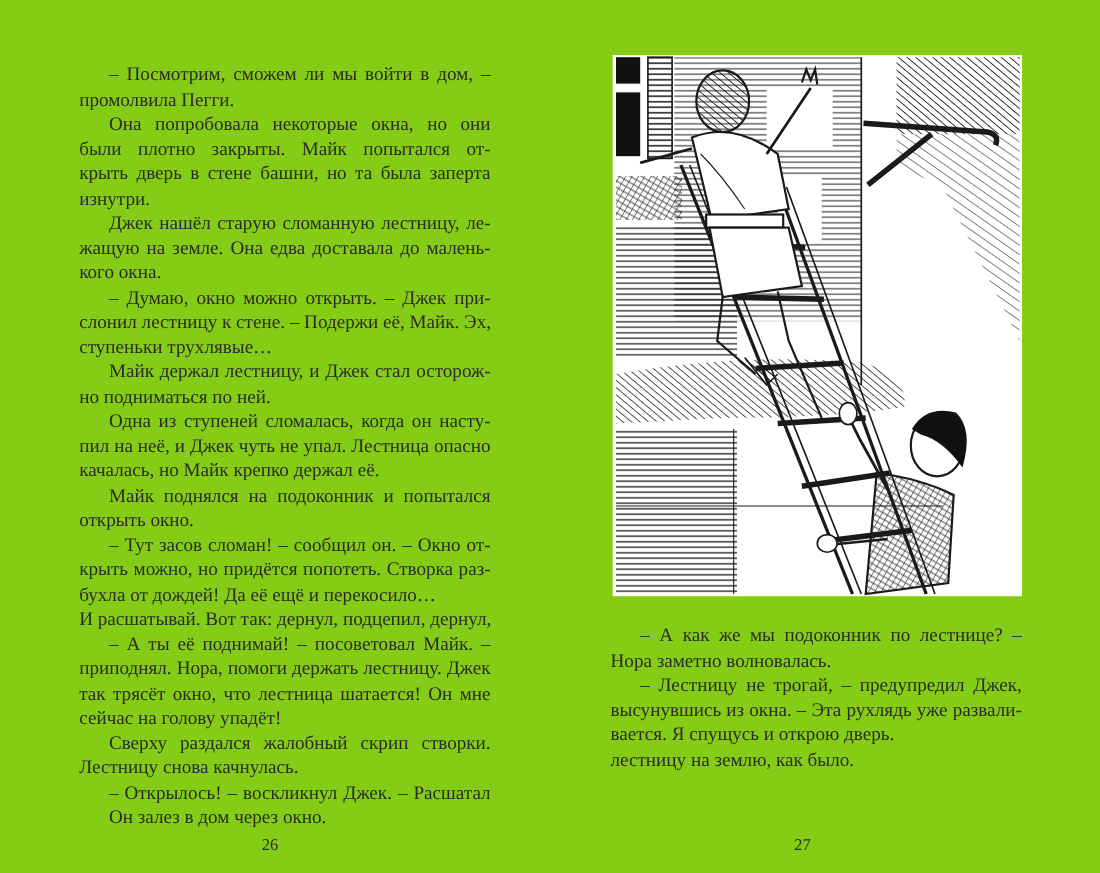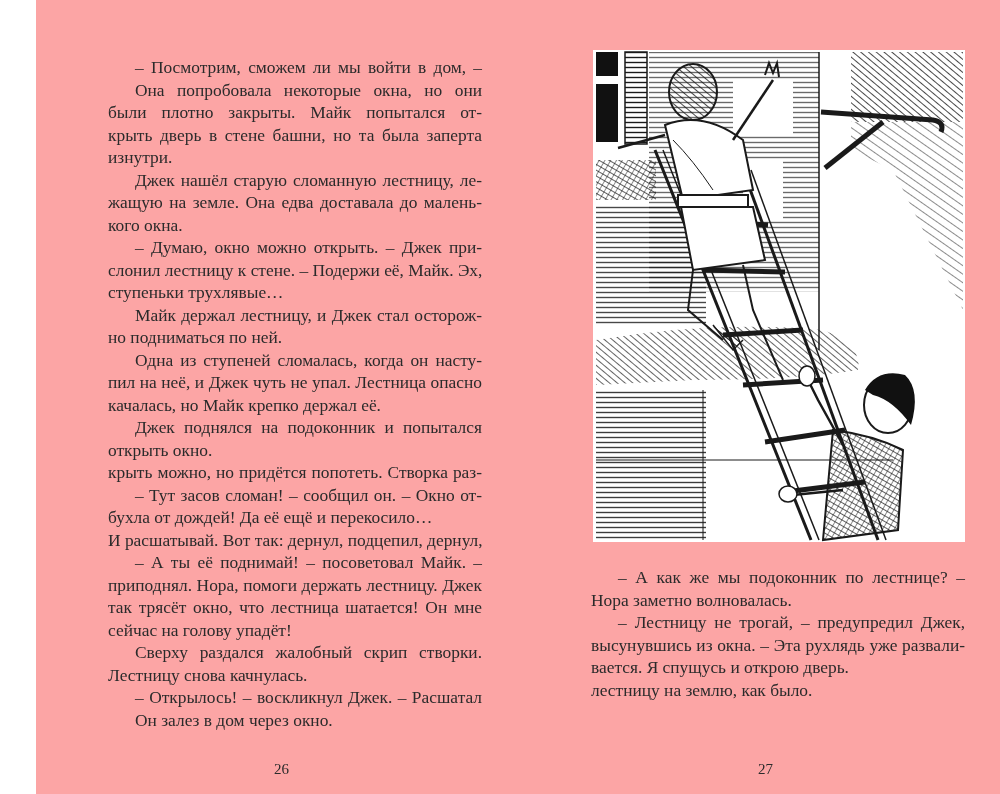--- a/index.html
+++ b/index.html
@@ -11,22 +11,21 @@
       width: 1000px;
       height: 794px;
       position: relative;
       overflow: hidden;
       font-family: "DejaVu Serif", "Liberation Serif", serif;
       color: #2a2a2a;
     }
     .spread {
       position: absolute;
       inset: 0;
-      background: #fca5a5;
-      margin-left: 36px;
+      background: #84cc16;
     }
     .page {
       position: absolute;
       top: 0;
       height: 794px;
     }
     .page-left { left: 0; width: 500px; }
     .page-right { left: 500px; width: 500px; }
 
     .text-block {
@@ -89,39 +88,40 @@
     }
   </style>
 </head>
 <body>
 
 <div class="spread">
 
   <div class="page page-left">
     <div class="text-block left-text">
       <span class="line indent">– Посмотрим, сможем ли мы войти в дом, –</span>
+      <span class="line last">промолвила Пегги.</span>
       <span class="line indent">Она попробовала некоторые окна, но они</span>
       <span class="line">были плотно закрыты. Майк попытался от-</span>
       <span class="line">крыть дверь в стене башни, но та была заперта</span>
       <span class="line last">изнутри.</span>
       <span class="line indent">Джек нашёл старую сломанную лестницу, ле-</span>
       <span class="line">жащую на земле. Она едва доставала до малень-</span>
       <span class="line last">кого окна.</span>
       <span class="line indent">– Думаю, окно можно открыть. – Джек при-</span>
       <span class="line">слонил лестницу к стене. – Подержи её, Майк. Эх,</span>
       <span class="line last">ступеньки трухлявые…</span>
       <span class="line indent">Майк держал лестницу, и Джек стал осторож-</span>
       <span class="line last">но подниматься по ней.</span>
       <span class="line indent">Одна из ступеней сломалась, когда он насту-</span>
       <span class="line">пил на неё, и Джек чуть не упал. Лестница опасно</span>
       <span class="line last">качалась, но Майк крепко держал её.</span>
-      <span class="line indent">Джек поднялся на подоконник и попытался</span>
+      <span class="line indent">Майк поднялся на подоконник и попытался</span>
       <span class="line last">открыть окно.</span>
+      <span class="line indent">– Тут засов сломан! – сообщил он. – Окно от-</span>
       <span class="line">крыть можно, но придётся попотеть. Створка раз-</span>
-      <span class="line indent">– Тут засов сломан! – сообщил он. – Окно от-</span>
       <span class="line last">бухла от дождей! Да её ещё и перекосило…</span>
       <span class="line">И расшатывай. Вот так: дернул, подцепил, дернул,</span>
       <span class="line indent">– А ты её поднимай! – посоветовал Майк. –</span>
       <span class="line">приподнял. Нора, помоги держать лестницу. Джек</span>
       <span class="line">так трясёт окно, что лестница шатается! Он мне</span>
       <span class="line last">сейчас на голову упадёт!</span>
       <span class="line indent">Сверху раздался жалобный скрип створки.</span>
       <span class="line last">Лестницу снова качнулась.</span>
       <span class="line indent">– Открылось! – воскликнул Джек. – Расшатал</span>
       <span class="line indent last">Он залез в дом через окно.</span>

